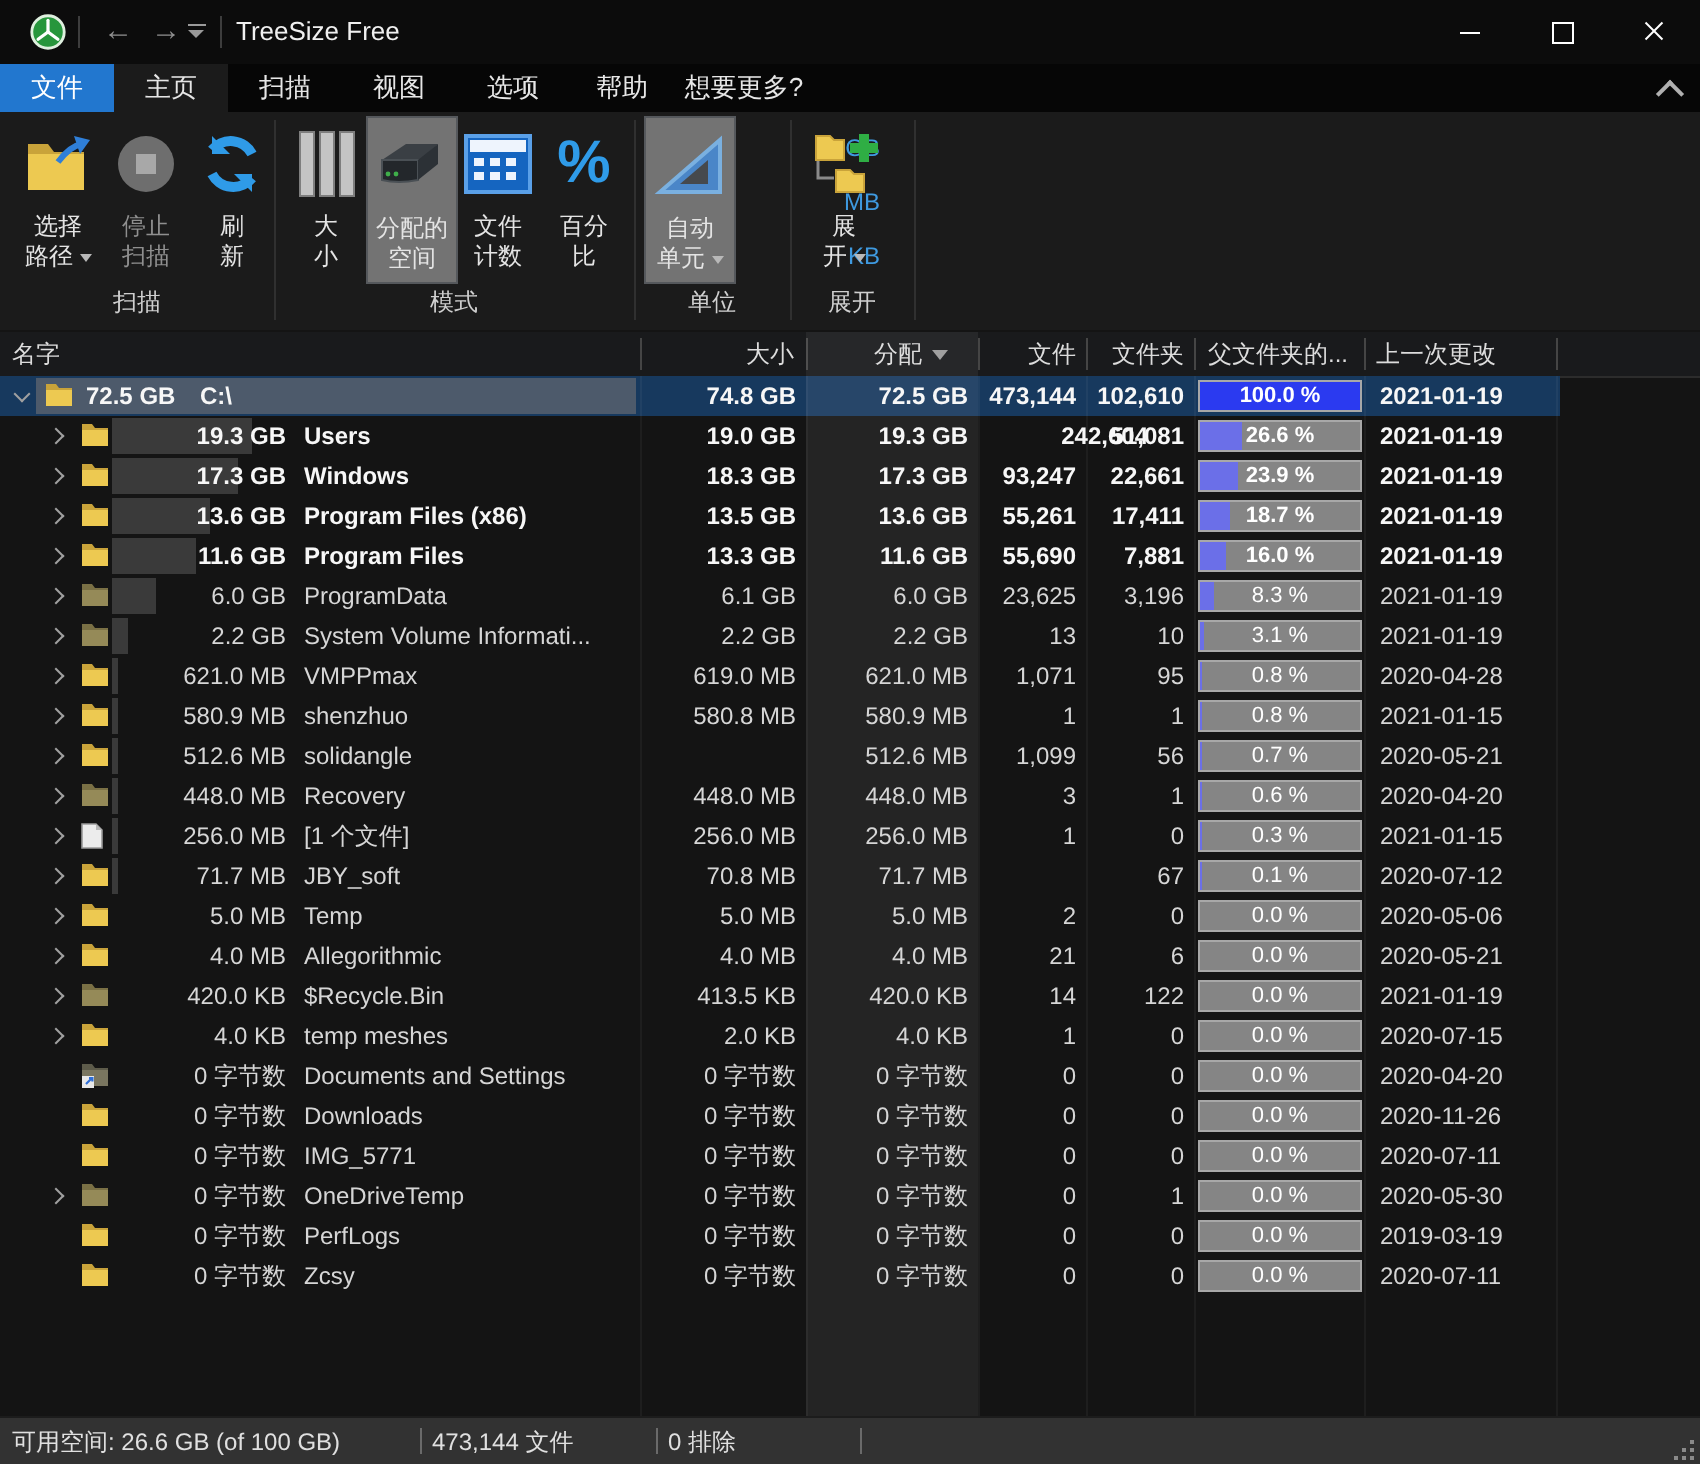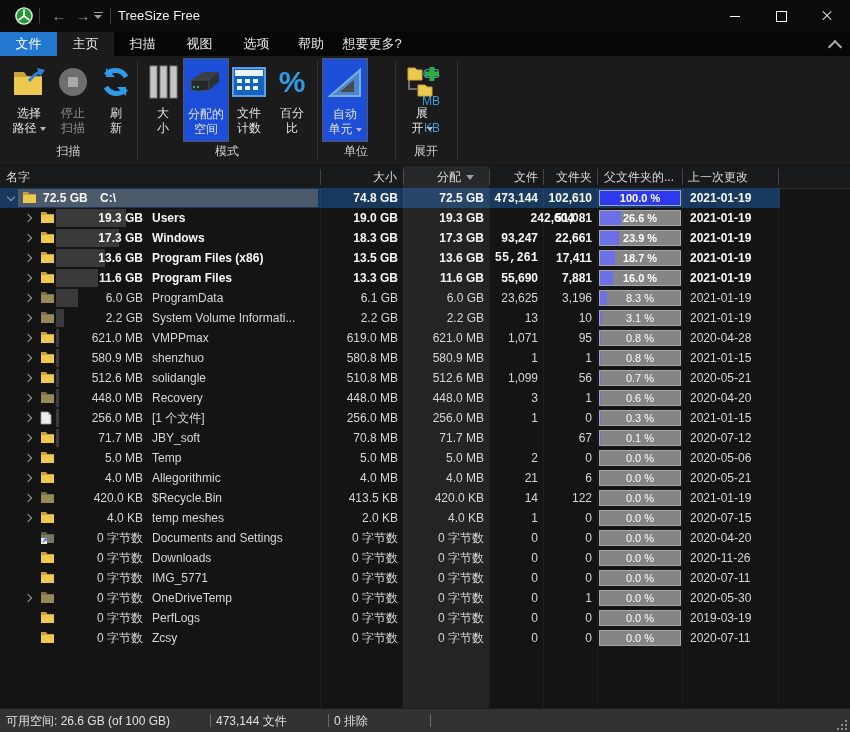--- a/index.html
+++ b/index.html
@@ -25,21 +25,21 @@
   #menubar{position:absolute;left:0;top:32px;width:850px;height:24px;background:#060606;}
   .tab{position:absolute;top:0;height:24px;line-height:24px;text-align:center;font-size:13px;color:#e6e6e6;}
   .tab.file{background:#2277cf;color:#fff;}
   .tab.active{background:#1b1b1b;}
   #ribbon-collapse{position:absolute;left:830px;top:10px;width:8px;height:8px;border-left:2px solid #b0b0b0;border-top:2px solid #b0b0b0;transform:rotate(45deg);}
   
   #ribbon{position:absolute;left:0;top:56px;width:850px;height:109px;background:#1b1b1b;}
   .rgroup-sep{position:absolute;top:4px;width:1px;height:100px;background:#303030;}
   .rgroup-label{position:absolute;top:86px;height:18px;line-height:18px;text-align:center;font-size:12px;color:#cfcfcf;}
   .rbtn{position:absolute;top:2px;height:82px;text-align:center;cursor:default;}
-  .rbtn.selected{background:#1d4ed8;border:1px solid #55585c;}
+  .rbtn.selected{background:#737373;border:1px solid #55585c;}
   .rbtn .icon{height:48px;display:flex;align-items:center;justify-content:center;}
   .rbtn .lbl{font-size:12px;line-height:15px;color:#e4e4e4;}
   .rbtn.disabled .lbl{color:#8f8f8f;}
   .dd{display:inline-block;width:0;height:0;border-left:3px solid transparent;border-right:3px solid transparent;border-top:4px solid #b8b8b8;margin-left:3px;vertical-align:middle;}
   .unit-opt{position:absolute;left:368px;width:26px;height:24px;line-height:24px;font-size:12px;color:#3f9ae0;text-align:right;margin-left:46px;}
   .pct-glyph{font-size:30px;font-weight:bold;color:#2f9be8;line-height:30px;}
   
   #tree{position:absolute;left:0;top:166px;width:850px;height:542px;background:#141414;}
   #tree-header{position:absolute;left:0;top:0;width:850px;height:22px;background:#191a1c;border-bottom:1px solid #2c2c2c;}
   .hcell{position:absolute;top:0;height:22px;line-height:22px;font-size:12px;color:#dcdcdc;white-space:nowrap;}
@@ -330,21 +330,21 @@
           <div class="chev right" style="left: 25px;"></div>
           <div class="namebar" style="left: 56px; width: 49px;"></div>
           <div class="ficon" style="left: 40px;"><svg width="15" height="13" viewBox="0 0 15 13">
               <path d="M1 1 h5 l1.5 2 H14 v9 H1 z" fill="#c9a33a"></path>
               <path d="M1 4 h13 v8 H1 z" fill="#edc951"></path>
             </svg></div>
           <div class="ntxt" style="left: 56px; width: 87px; text-align: right;">13.6 GB</div>
           <div class="ntxt" style="left: 152px;">Program Files (x86)</div>
           <div class="cell" style="left: 0px; width: 398px;">13.5 GB</div>
           <div class="cell" style="left: 0px; width: 484px;">13.6 GB</div>
-          <div class="cell" style="left: 0px; width: 538px; font-family: Liberation Mono, monospace;">55,261</div>
+          <div class="cell" style="left: 0px; width: 538px;">55,261</div>
           <div class="cell" style="left: 0px; width: 592px;">17,411</div>
           <div class="pctwrap">
             <div class="pctfill" style="width: 15px;"></div>
             <div class="pcttxt">18.7 %</div>
           </div>
           <div class="cell" style="left: 690px; width: 86px; text-align: left;">2021-01-19</div>
         </div>
         <div class="row b" style="top: 102px;">
           <div class="cell alloc-bg" style="left: 403px; width: 86px;"></div>
           <div class="chev right" style="left: 25px;"></div>
@@ -448,21 +448,20 @@
         <div class="row" style="top: 202px;">
           <div class="cell alloc-bg" style="left: 403px; width: 86px;"></div>
           <div class="chev right" style="left: 25px;"></div>
           <div class="namebar" style="left: 56px; width: 3px;"></div>
           <div class="ficon" style="left: 40px;"><svg width="15" height="13" viewBox="0 0 15 13">
               <path d="M1 1 h5 l1.5 2 H14 v9 H1 z" fill="#c9a33a"></path>
               <path d="M1 4 h13 v8 H1 z" fill="#edc951"></path>
             </svg></div>
           <div class="ntxt" style="left: 56px; width: 87px; text-align: right;">512.6 MB</div>
           <div class="ntxt" style="left: 152px;">solidangle</div>
-          <div class="cell" style="left: 0px; width: 398px;">510.8 MB</div>
           <div class="cell" style="left: 0px; width: 484px;">512.6 MB</div>
           <div class="cell" style="left: 0px; width: 538px;">1,099</div>
           <div class="cell" style="left: 0px; width: 592px;">56</div>
           <div class="pctwrap">
             <div class="pctfill" style="width: 1px;"></div>
             <div class="pcttxt">0.7 %</div>
           </div>
           <div class="cell" style="left: 690px; width: 86px; text-align: left;">2020-05-21</div>
         </div>
         <div class="row" style="top: 222px;">

